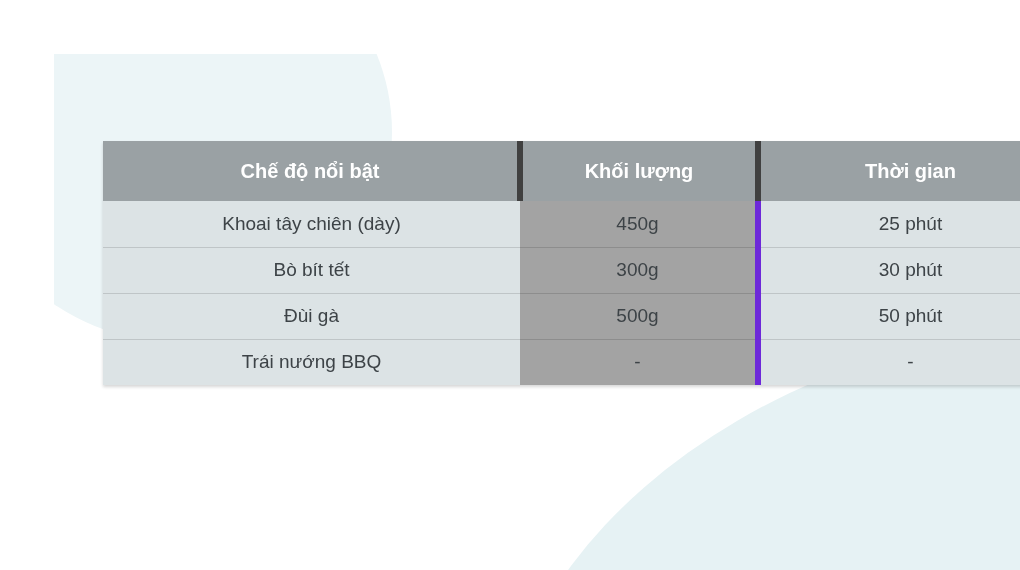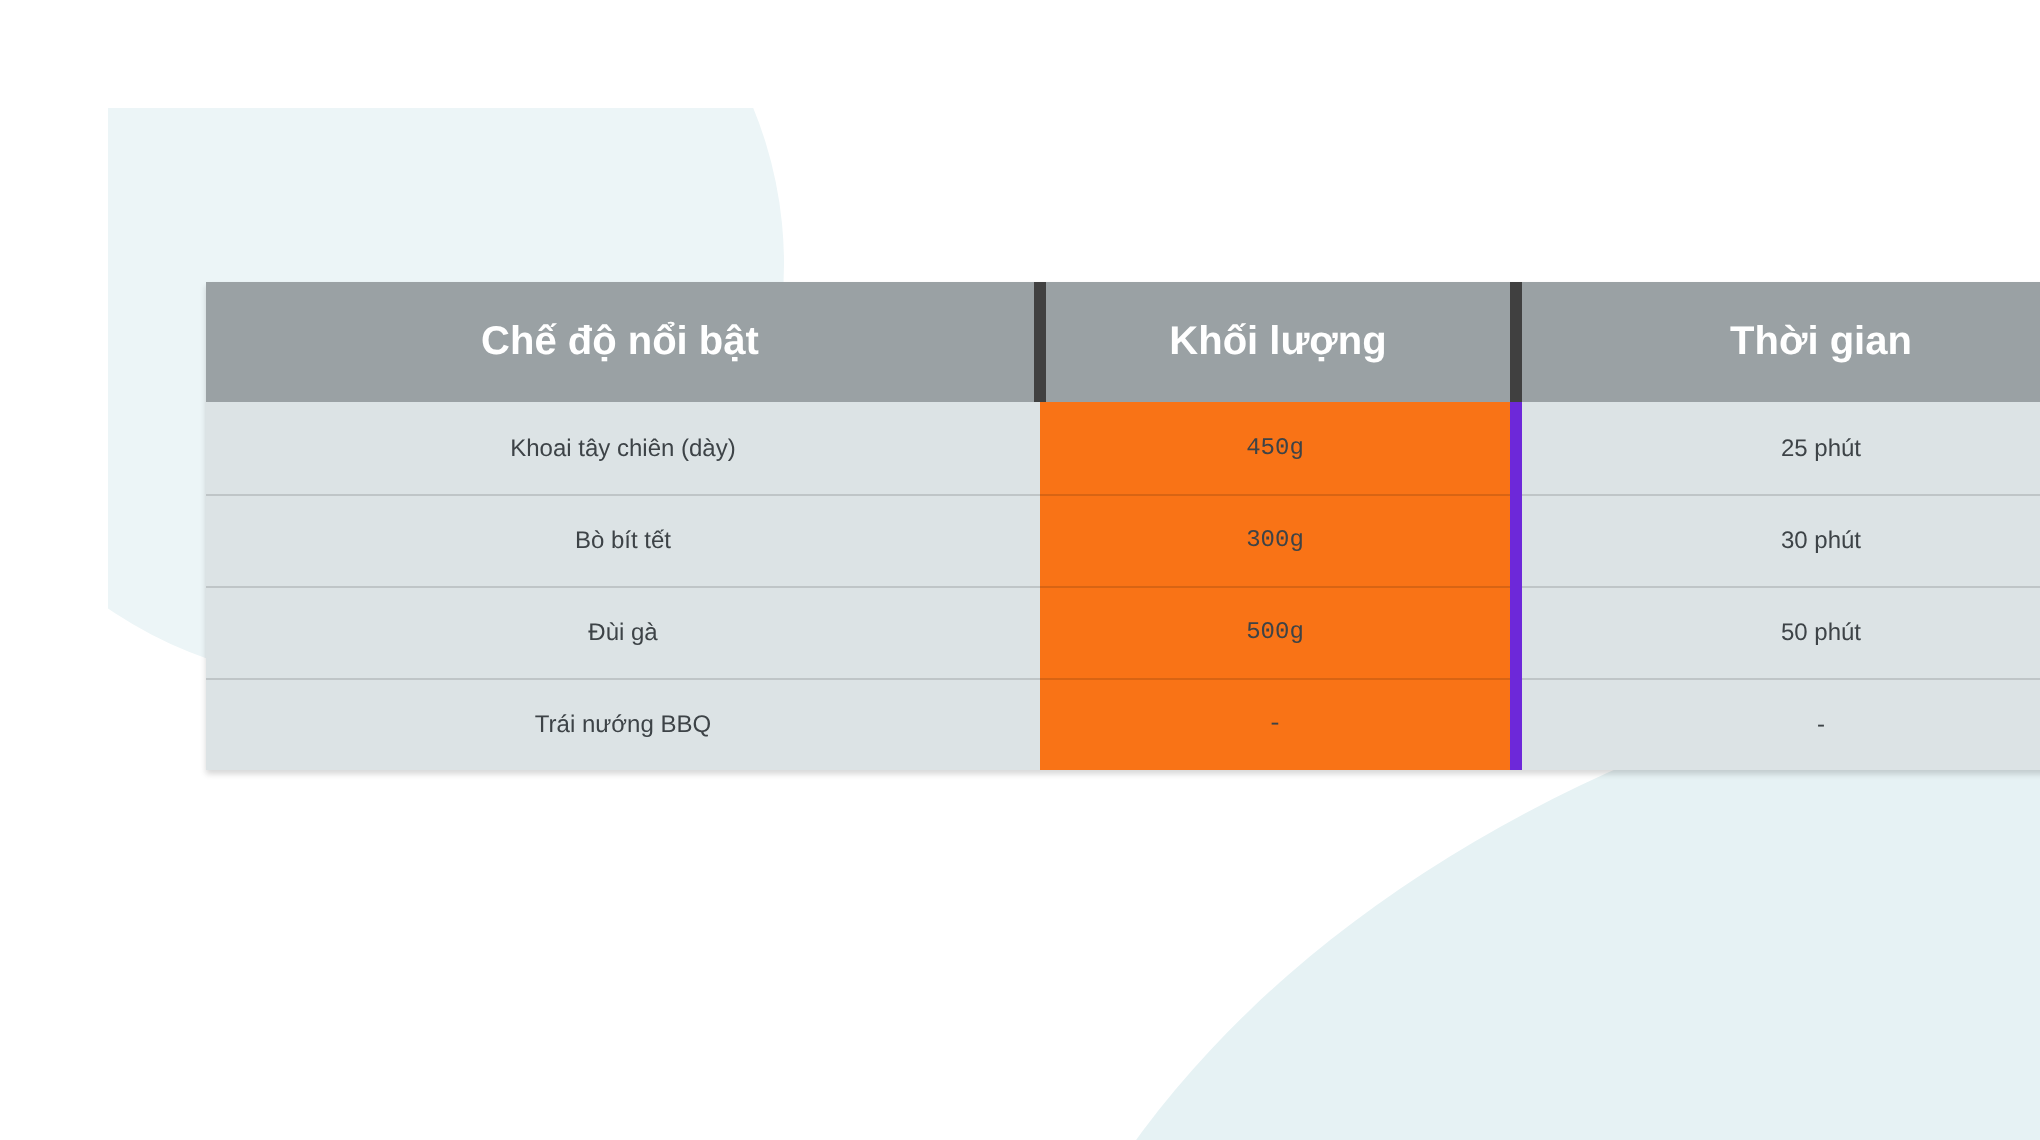--- a/index.html
+++ b/index.html
@@ -49,26 +49,26 @@
     font-size: 20px;
     height: 60px;
     text-align: center;
     vertical-align: middle;
   }
   .modes-table th + th { border-left: 6px solid #404040; }
   .modes-table td {
     height: 46px;
     text-align: center;
     vertical-align: middle;
-    font-size: 12px;
+    font-size: 19px;
     color: #3d4347;
   }
   .modes-table td:nth-child(1),
   .modes-table td:nth-child(3) { background: #dce3e5; }
-  .modes-table td:nth-child(2) { background: #f97316; font-family: Liberation Mono, monospace; }
+  .modes-table td:nth-child(2) { background: #a3a3a3; }
   .modes-table td:nth-child(3) { border-left: 6px solid #6d28d9; }
   .modes-table tbody tr + tr td { border-top: 1px solid rgba(0,0,0,0.13); }
   .weight-highlight {
     display: inline-block;
     background: #ffffff;
     padding: 4px 15px;
   }
 </style>
 </head>
 <body>

